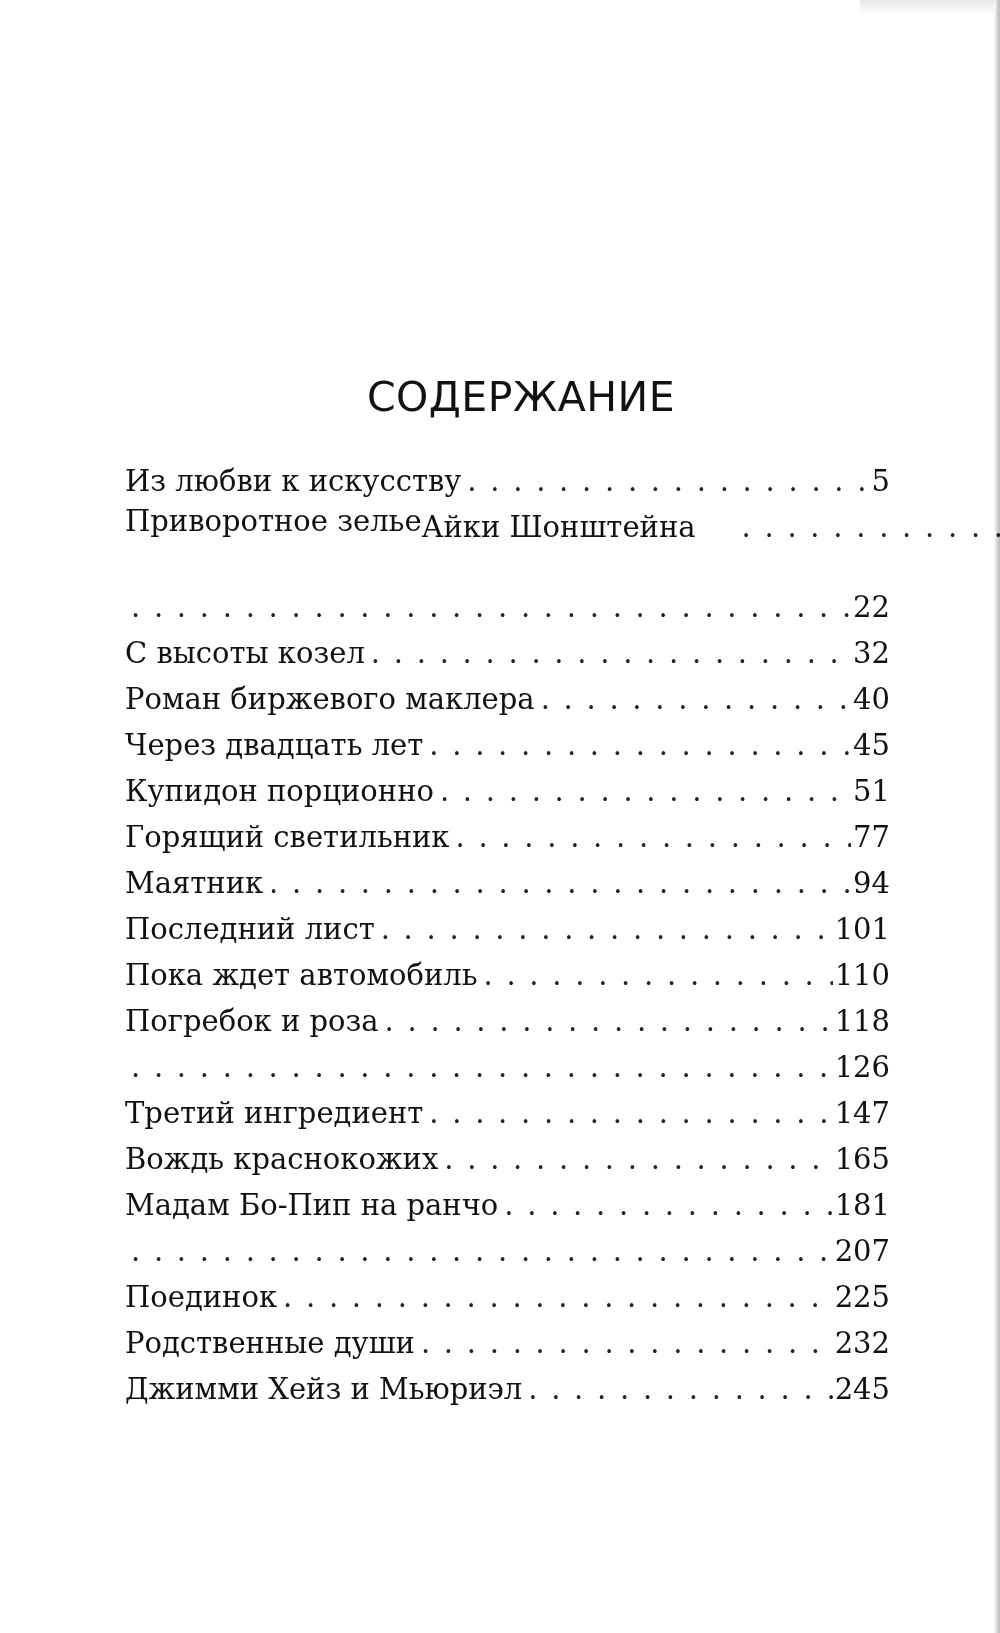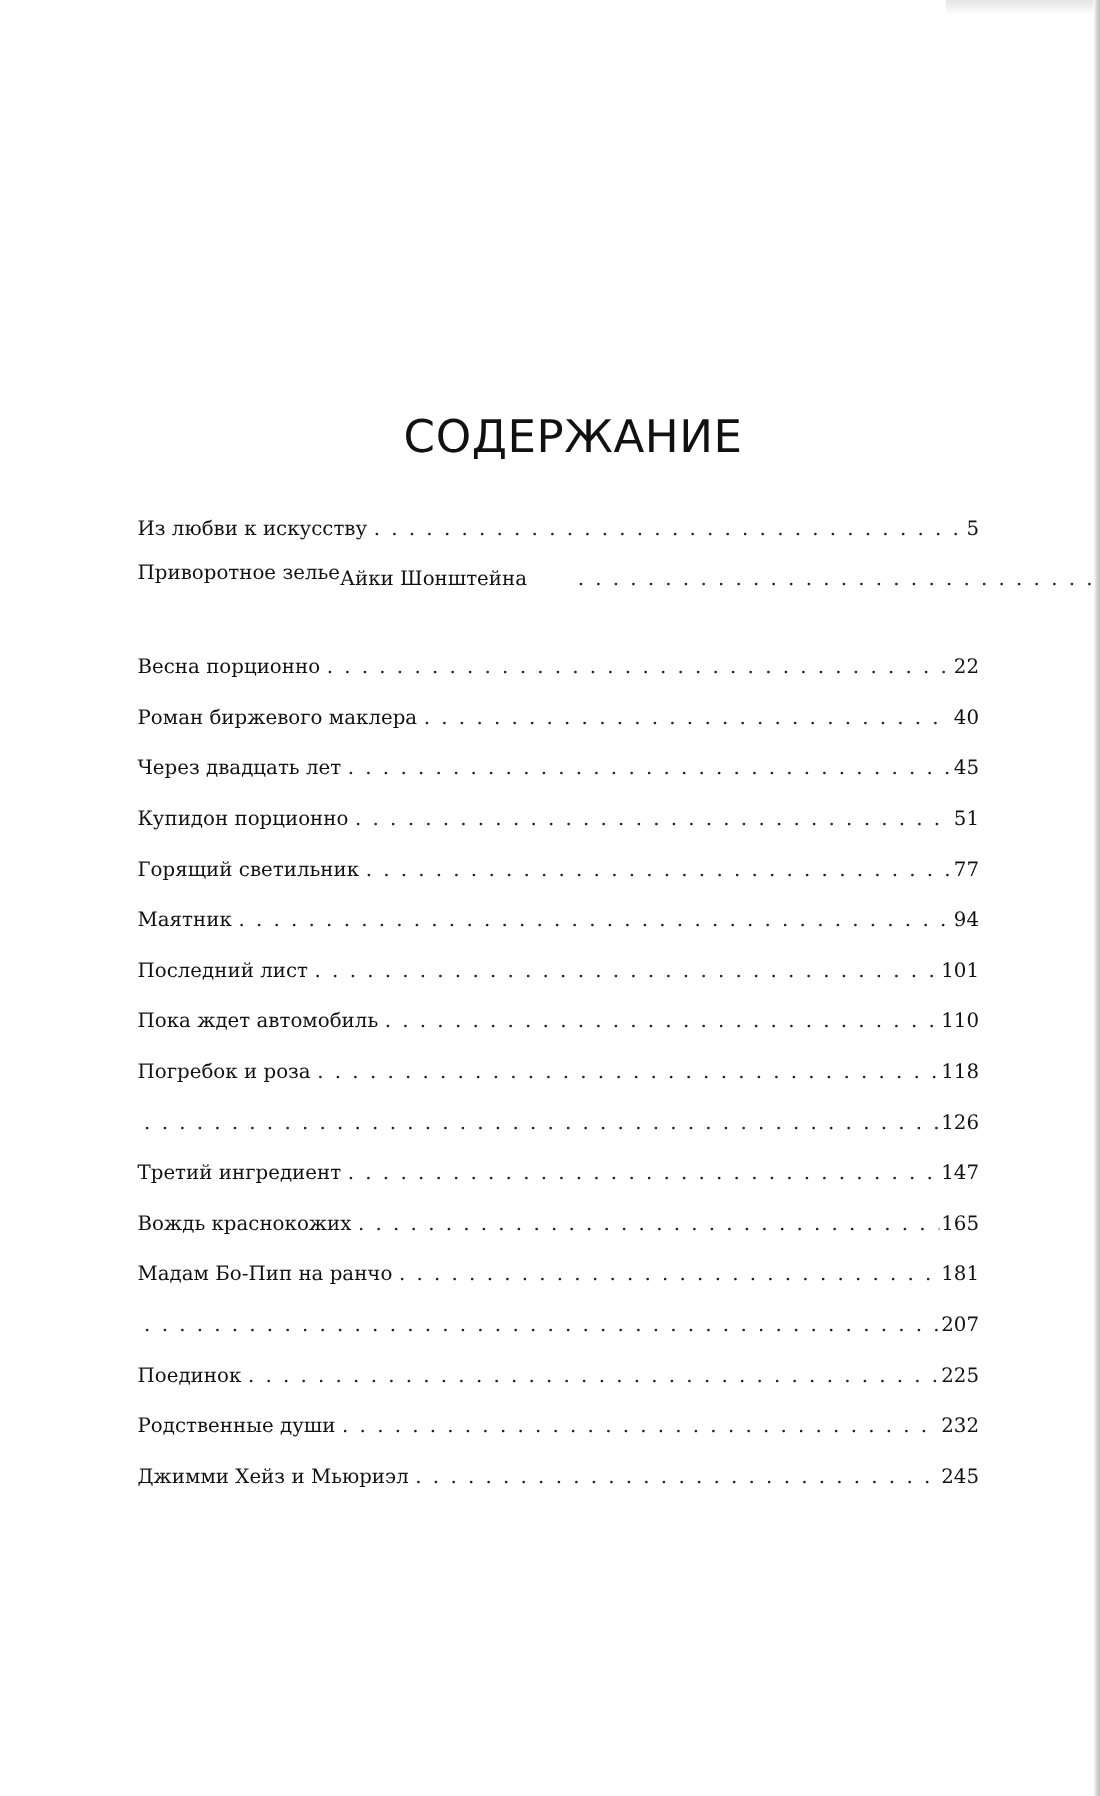--- a/index.html
+++ b/index.html
@@ -25,21 +25,21 @@
     font-family: "DejaVu Sans", "Liberation Sans", sans-serif;
     font-size: 41px; letter-spacing: 0.5px; color: #111;
     line-height: 50px;
     padding-left: 21px;
   }
   .toc {
     position: absolute; left: 125px; width: 765px; top: 458px;
   }
   .entry {
     display: flex; align-items: baseline;
-    font-size: 18px; line-height: 46px; height: 46px;
+    font-size: 29px; line-height: 46px; height: 46px;
     white-space: nowrap;
   }
   .entry.two-line { height: 80px; flex-direction: row; align-items: stretch; }
   .entry.two-line .first-line { height: 34px; line-height: 34px; }
   .entry.two-line .second-line { display: flex; align-items: center; line-height: 46px; height: 46px; gap: 40px; }
   .entry .title { flex: 0 0 auto; }
   .entry .leader {
     flex: 1 1 auto; overflow: hidden; margin: 0 2px 0 6px;
     letter-spacing: 7.2px; color: #222;
   }
@@ -68,23 +68,27 @@
   <div class="entry two-line">
     <div class="first-line">Приворотное зелье</div>
     <div class="second-line">
       <span class="title">Айки Шонштейна</span>
       <span class="leader"></span>
       <span class="page">14</span>
     </div>
   </div>
 
   <div class="entry">
-    <span class="title">Весна порционно</span>
     <span class="leader"></span>
     <span class="page">22</span>
+  </div>
+  <div class="entry">
+    <span class="title">С высоты козел</span>
+    <span class="leader"></span>
+    <span class="page">32</span>
   </div>
   <div class="entry">
     <span class="title">Роман биржевого маклера</span>
     <span class="leader"></span>
     <span class="page">40</span>
   </div>
   <div class="entry">
     <span class="title">Через двадцать лет</span>
     <span class="leader"></span>
     <span class="page">45</span>

